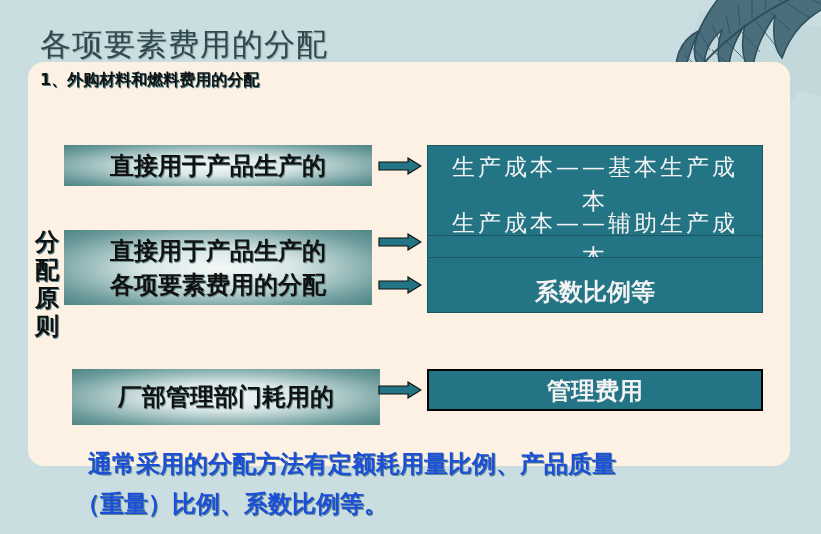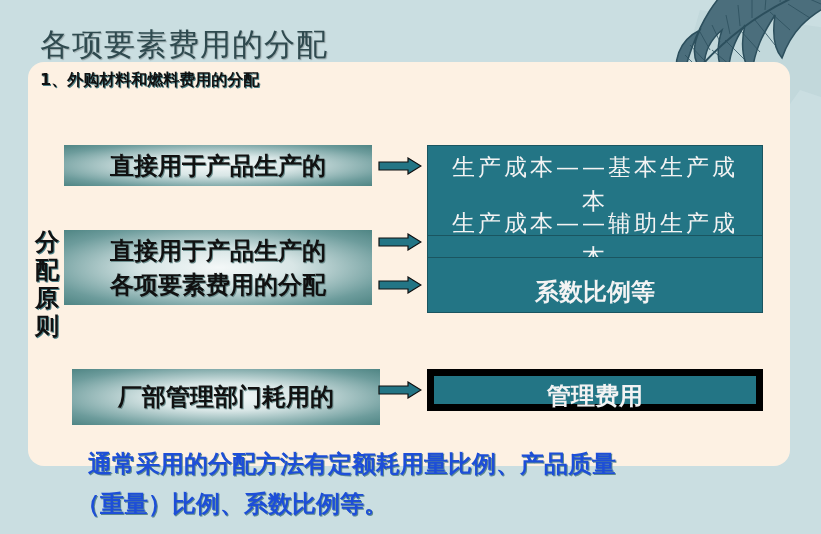--- a/index.html
+++ b/index.html
@@ -52,21 +52,21 @@
     .tgt-serif {
       font-family: "DejaVu Serif", "Liberation Serif", serif;
       font-size: 23px; line-height: 34px; padding: 4px 14px 0; letter-spacing: 3px;
     }
     .row1 { top: 0; height: 90px; }
     .row2 { top: 56px; height: 56px; }
     .row3 { top: 126px; height: 41px; border-bottom: none;
       font-size: 24px; font-weight: bold; line-height: 41px; }
     .tgt-single {
       position: absolute; left: 427px; top: 369px; width: 336px; height: 42px;
-      background: #237585; border: 7px solid #000000; color: #f3f3f3;
+      background: #237585; border: 2px solid #000000; color: #f3f3f3;
       font-size: 24px; font-weight: bold; line-height: 40px; text-align: center;
     }
     .note {
       position: absolute; left: 88px; top: 444px; width: 660px;
       font-size: 24px; font-weight: bold; color: #1d4ed8; line-height: 40px;
       text-shadow: 1px 1px 0 #5d8a8f;
     }
     .note .l2 { margin-left: -12px; }
   </style>
 </head>

